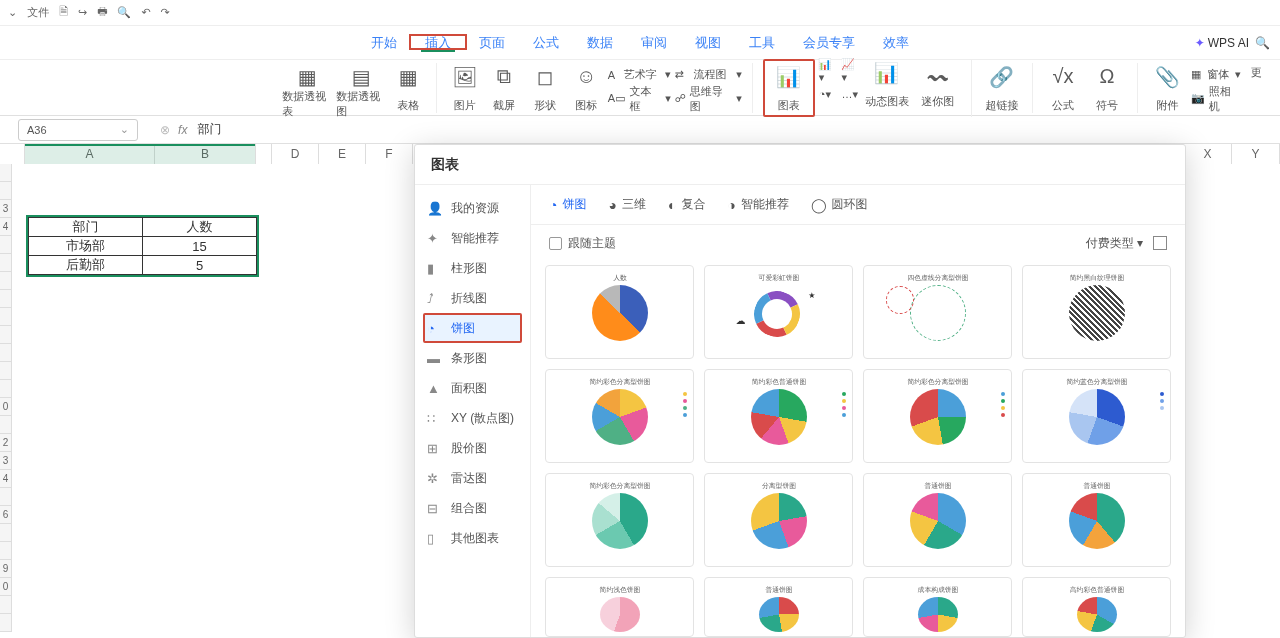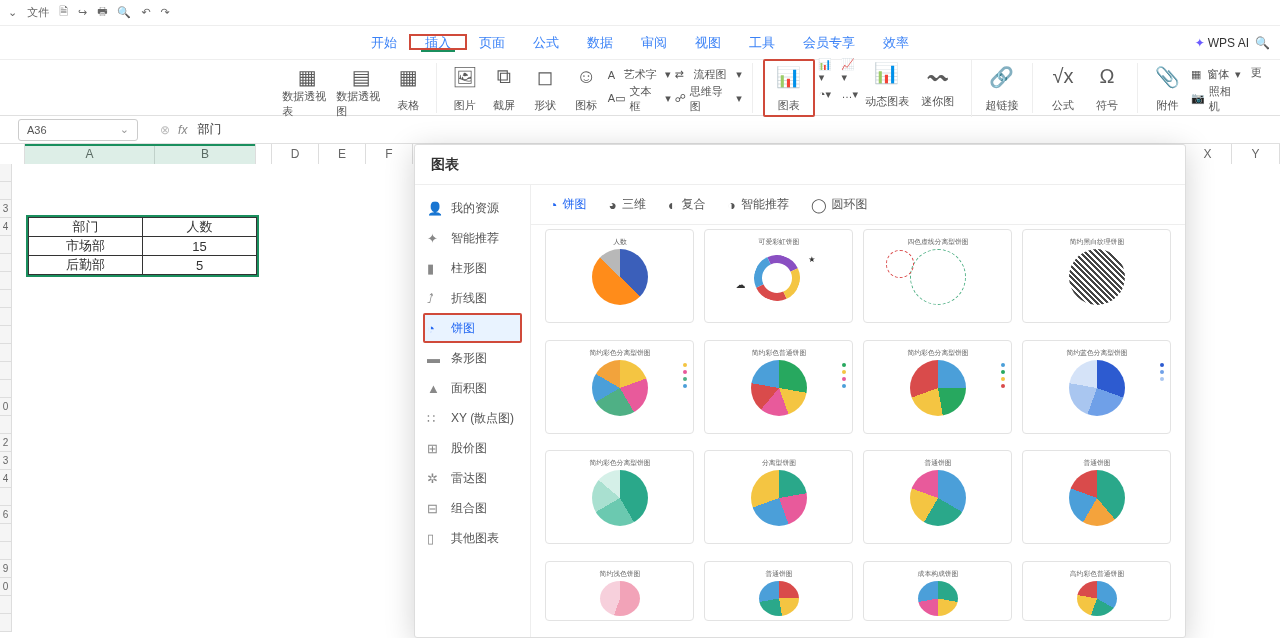--- a/index.html
+++ b/index.html
@@ -746,20 +746,35 @@
               </div>
             <div class="sn">
                 <span class="ic">◑</span>
                 <span>智能推荐</span>
               </div>
             <div class="sn">
                 <span class="ic">◯</span>
                 <span>圆环图</span>
               </div>
           </div>
+          <div class="cp-filter">
+            <div class="cp-filter-left">
+              <div class="checkbox"></div>
+              <span>跟随主题</span>
+            </div>
+            <div class="cp-filter-right">
+              <span><span>付费类型</span> <span>▾</span></span>
+              <div class="grid-layout-icon">
+                  <div></div>
+                  <div></div>
+                  <div></div>
+                  <div></div>
+                </div>
+            </div>
+          </div>
           <div class="cp-grid">
 
             <div class="cp-card">
               <div class="cp-card-title">人数</div>
               <div class="pie" style="background:conic-gradient(#3b5fba 0 135deg,#ff8c1a 135deg 315deg,#b8b8b8 315deg 360deg)"></div>
             </div>
             <div class="cp-card">
               <div class="cp-card-title">可爱彩虹饼图</div>
               <div style="position:relative;width:70px;height:60px">
                 <div style="position:absolute;left:10px;top:6px;width:46px;height:46px;border-radius:50%;border:8px solid transparent;border-top-color:#8a4fc2;border-right-color:#f4c542;border-bottom-color:#d94b4b;border-left-color:#4b9fd9;transform:rotate(20deg)"></div>

